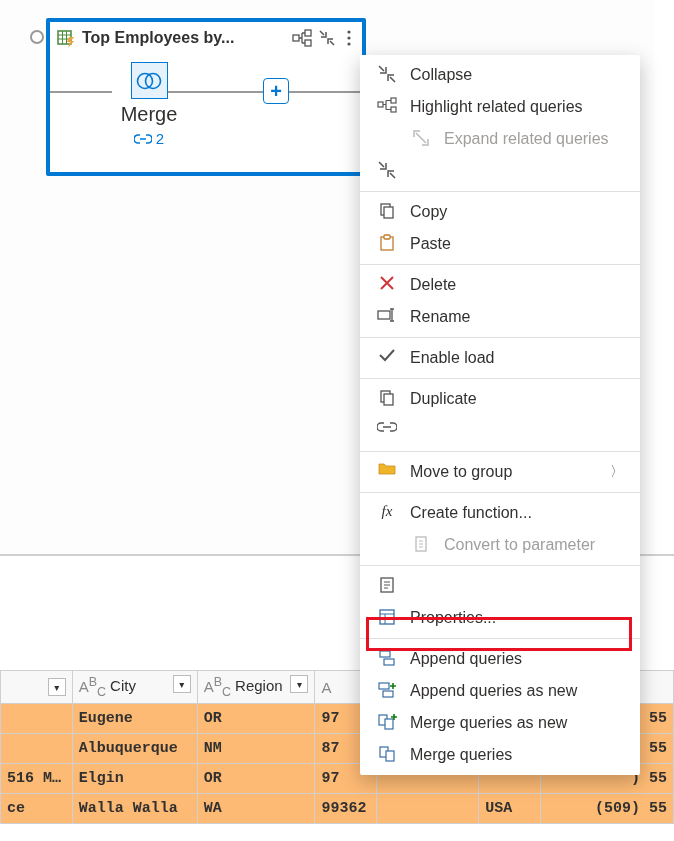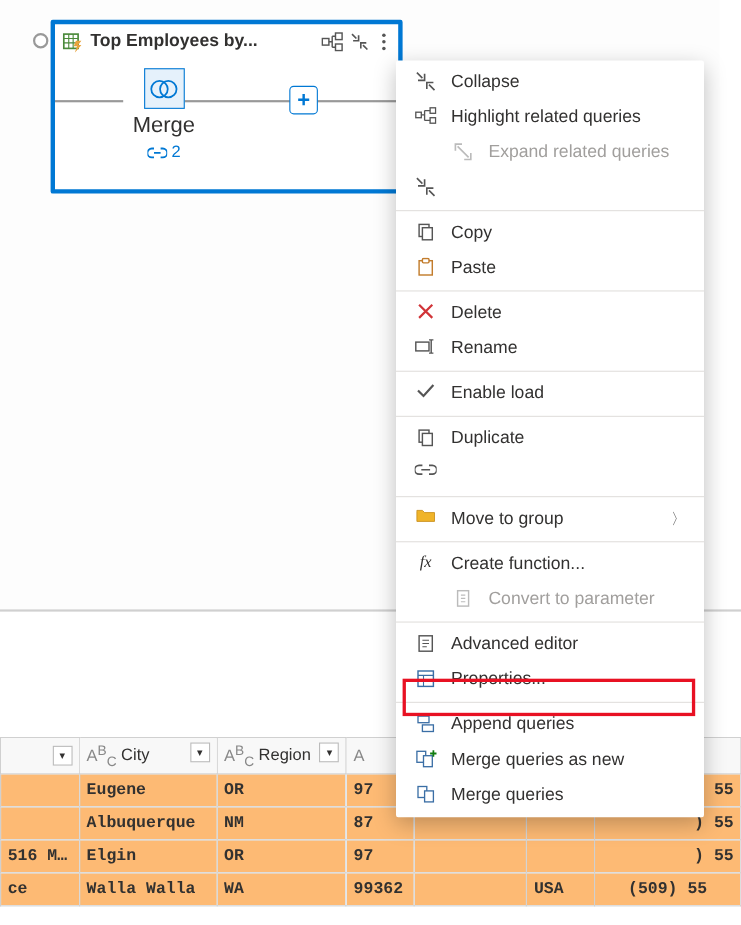--- a/index.html
+++ b/index.html
@@ -354,21 +354,20 @@
   <div class="menu-sep"></div>
   <div class="menu-item">
     <span class="micon">
         <svg width="16" height="18" viewBox="0 0 16 18">
           <rect x="2" y="2" width="12" height="14" fill="none" stroke="#555" stroke-width="1.3"></rect>
           <line x1="5" y1="6" x2="11" y2="6" stroke="#555"></line>
           <line x1="5" y1="9" x2="11" y2="9" stroke="#555"></line>
           <line x1="5" y1="12" x2="9" y2="12" stroke="#555"></line>
         </svg>
       </span>
-    <span class="mlabel">Advanced editor</span>
   </div>
   <div class="menu-item">
     <span class="micon">
         <svg width="18" height="18" viewBox="0 0 18 18">
           <rect x="2" y="2" width="14" height="14" fill="none" stroke="#3a6ea5" stroke-width="1.3"></rect>
           <line x1="2" y1="6" x2="16" y2="6" stroke="#3a6ea5"></line>
           <line x1="7" y1="6" x2="7" y2="16" stroke="#3a6ea5"></line>
           <line x1="2" y1="11" x2="16" y2="11" stroke="#3a6ea5"></line>
         </svg>
       </span>
@@ -376,20 +375,30 @@
   </div>
   <div class="menu-sep"></div>
   <div class="menu-item">
     <span class="micon">
         <svg width="18" height="18" viewBox="0 0 18 18">
           <rect x="2" y="2" width="10" height="6" fill="none" stroke="#3a6ea5" stroke-width="1.2"></rect>
           <rect x="6" y="10" width="10" height="6" fill="none" stroke="#3a6ea5" stroke-width="1.2"></rect>
         </svg>
       </span>
     <span class="mlabel">Append queries</span>
+  </div>
+  <div class="menu-item">
+    <span class="micon">
+        <svg width="20" height="18" viewBox="0 0 20 18">
+          <rect x="2" y="2" width="10" height="6" fill="none" stroke="#3a6ea5" stroke-width="1.2"></rect>
+          <rect x="6" y="10" width="10" height="6" fill="none" stroke="#3a6ea5" stroke-width="1.2"></rect>
+          <path d="M16 2 V8 M13 5 H19" stroke="#107c10" stroke-width="1.6"></path>
+        </svg>
+      </span>
+    <span class="mlabel">Append queries as new</span>
   </div>
   <div class="menu-item">
     <span class="micon">
         <svg width="20" height="18" viewBox="0 0 20 18">
           <rect x="2" y="2" width="8" height="10" fill="none" stroke="#3a6ea5" stroke-width="1.2"></rect>
           <rect x="8" y="6" width="8" height="10" fill="#fff" stroke="#3a6ea5" stroke-width="1.2"></rect>
           <path d="M17 1 V7 M14 4 H20" stroke="#107c10" stroke-width="1.6"></path>
         </svg>
       </span>
     <span class="mlabel">Merge queries as new</span>
@@ -459,17 +468,17 @@
           <td></td>
           <td style="text-align:right">)  55</td>
         </tr>
     <tr>
           <td>ce</td>
           <td>Walla Walla</td>
           <td>WA</td>
           <td>99362</td>
           <td></td>
           <td>USA</td>
-          <td style="text-align:center">(509)  55</td>
+          <td style="text-align:right">(509)  55</td>
         </tr>
   </tbody>
 </table>
 </div>
 
 </body></html>

